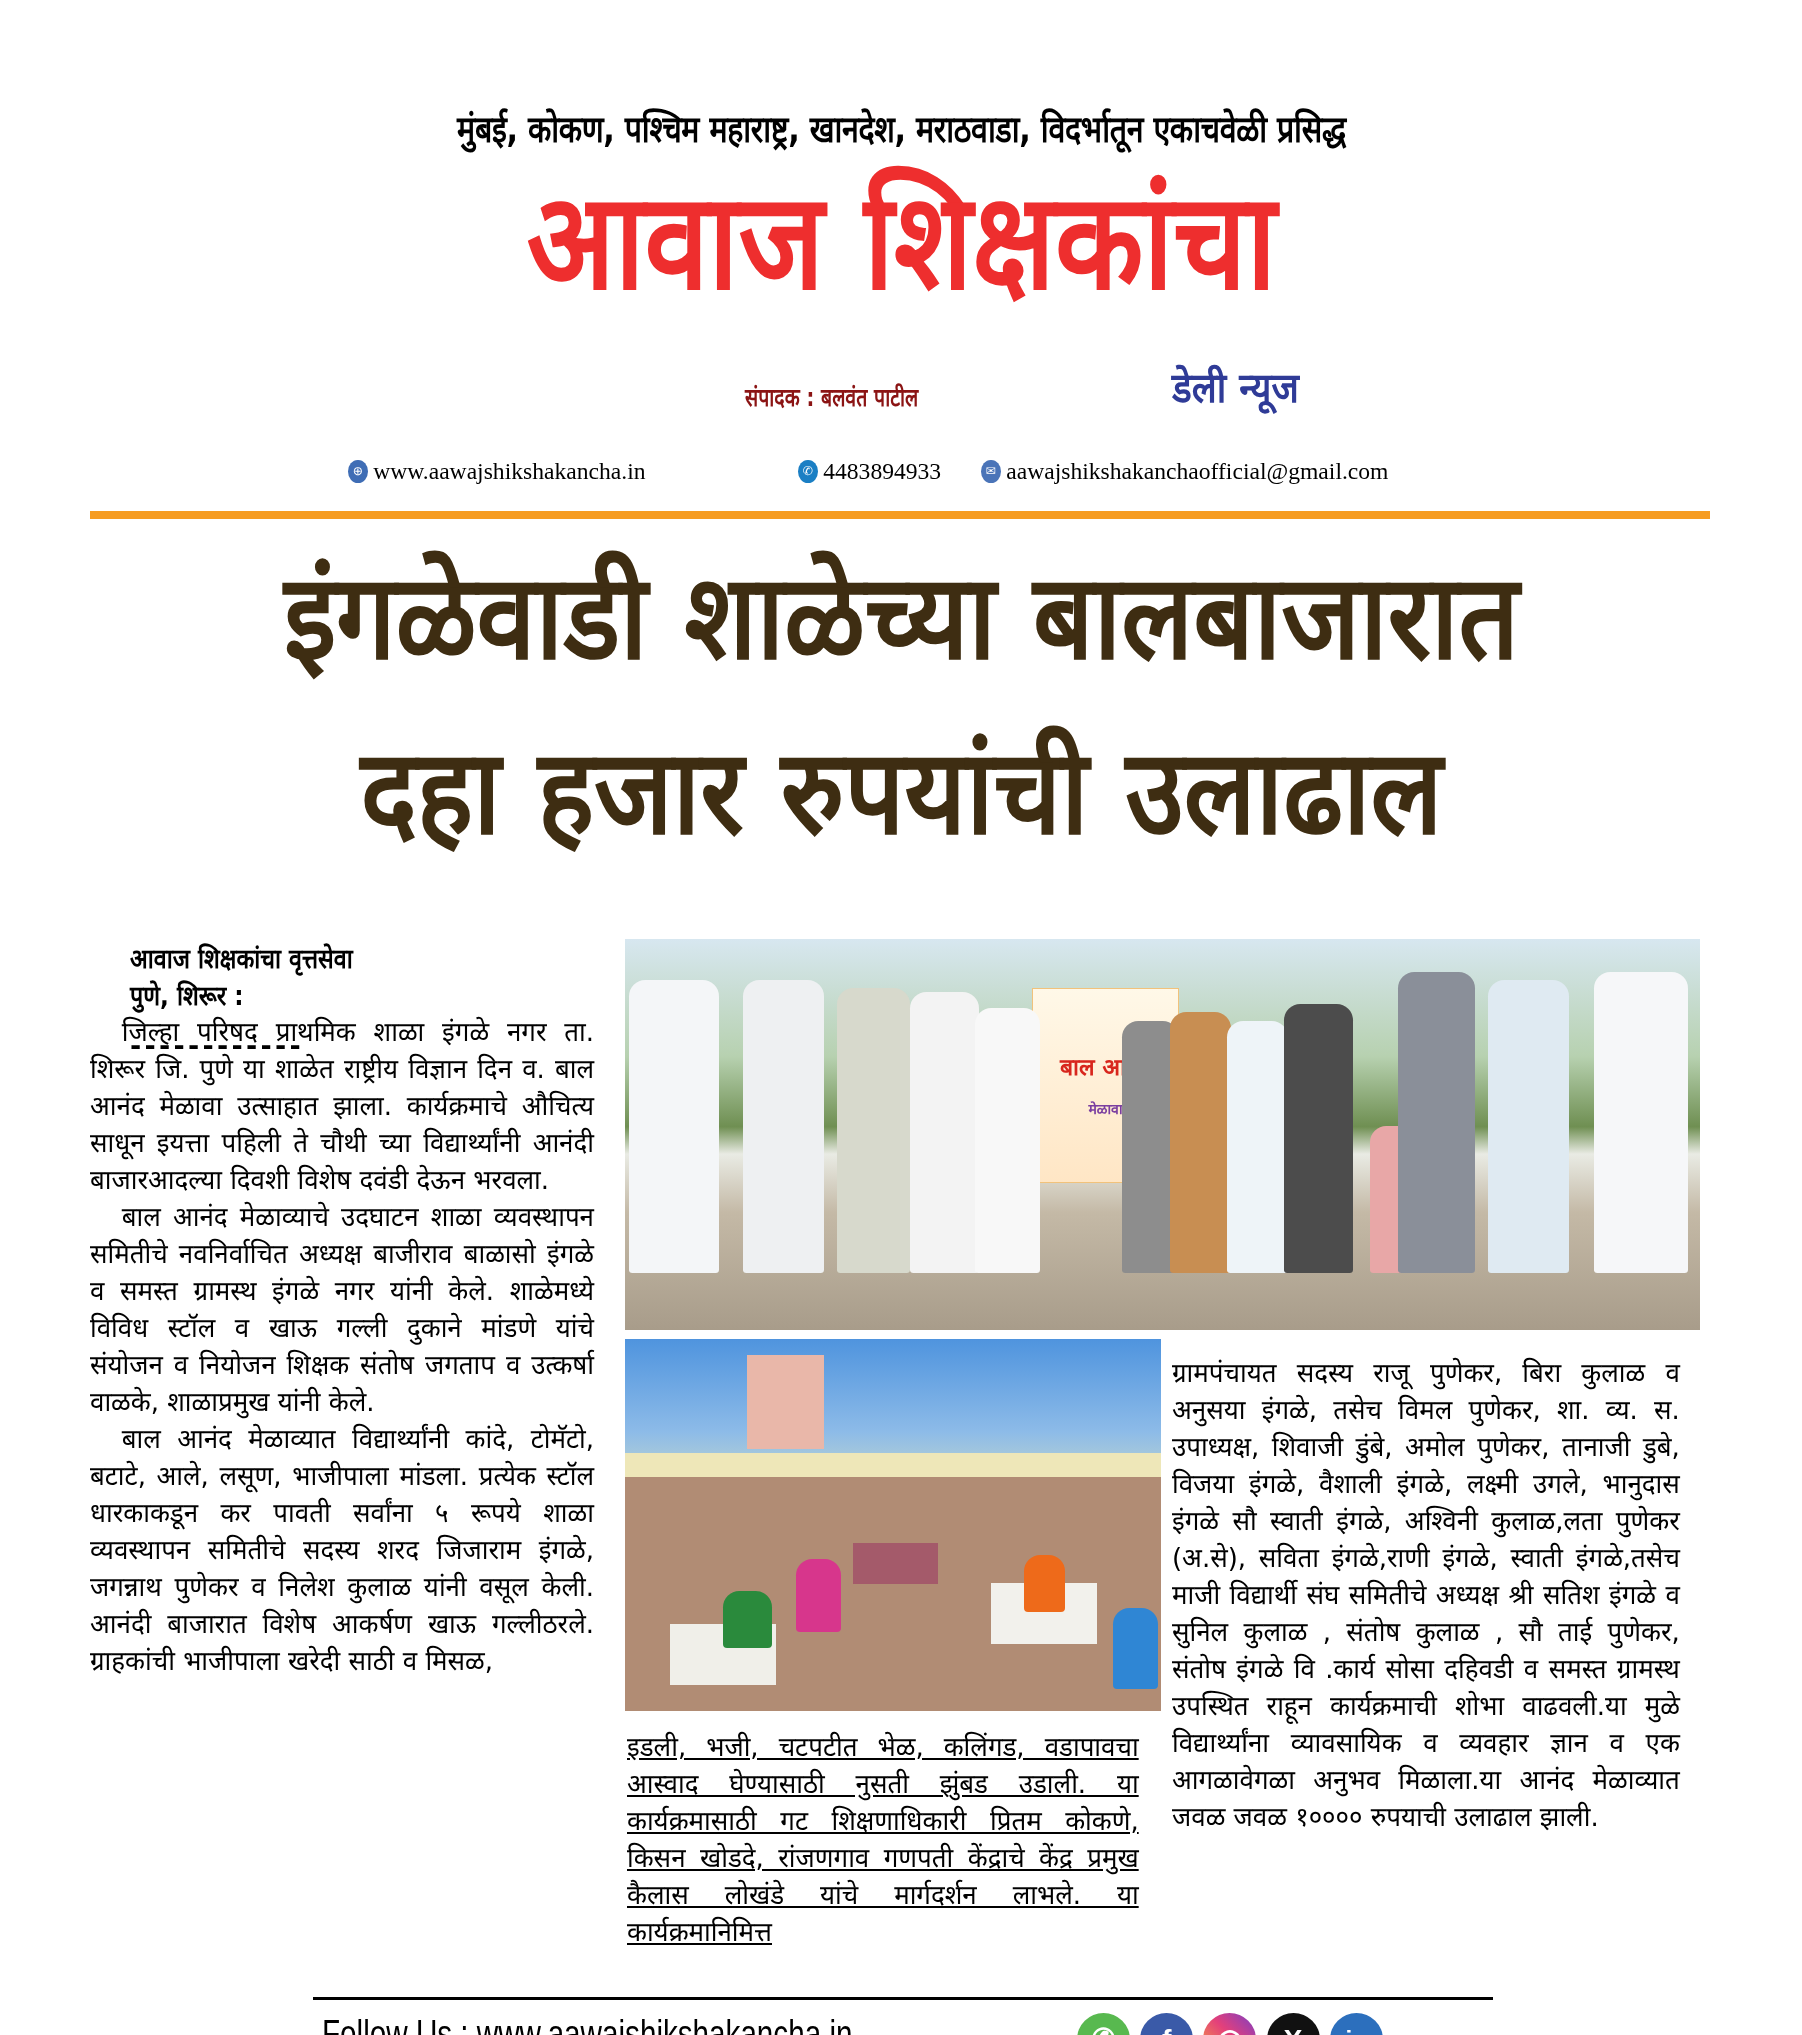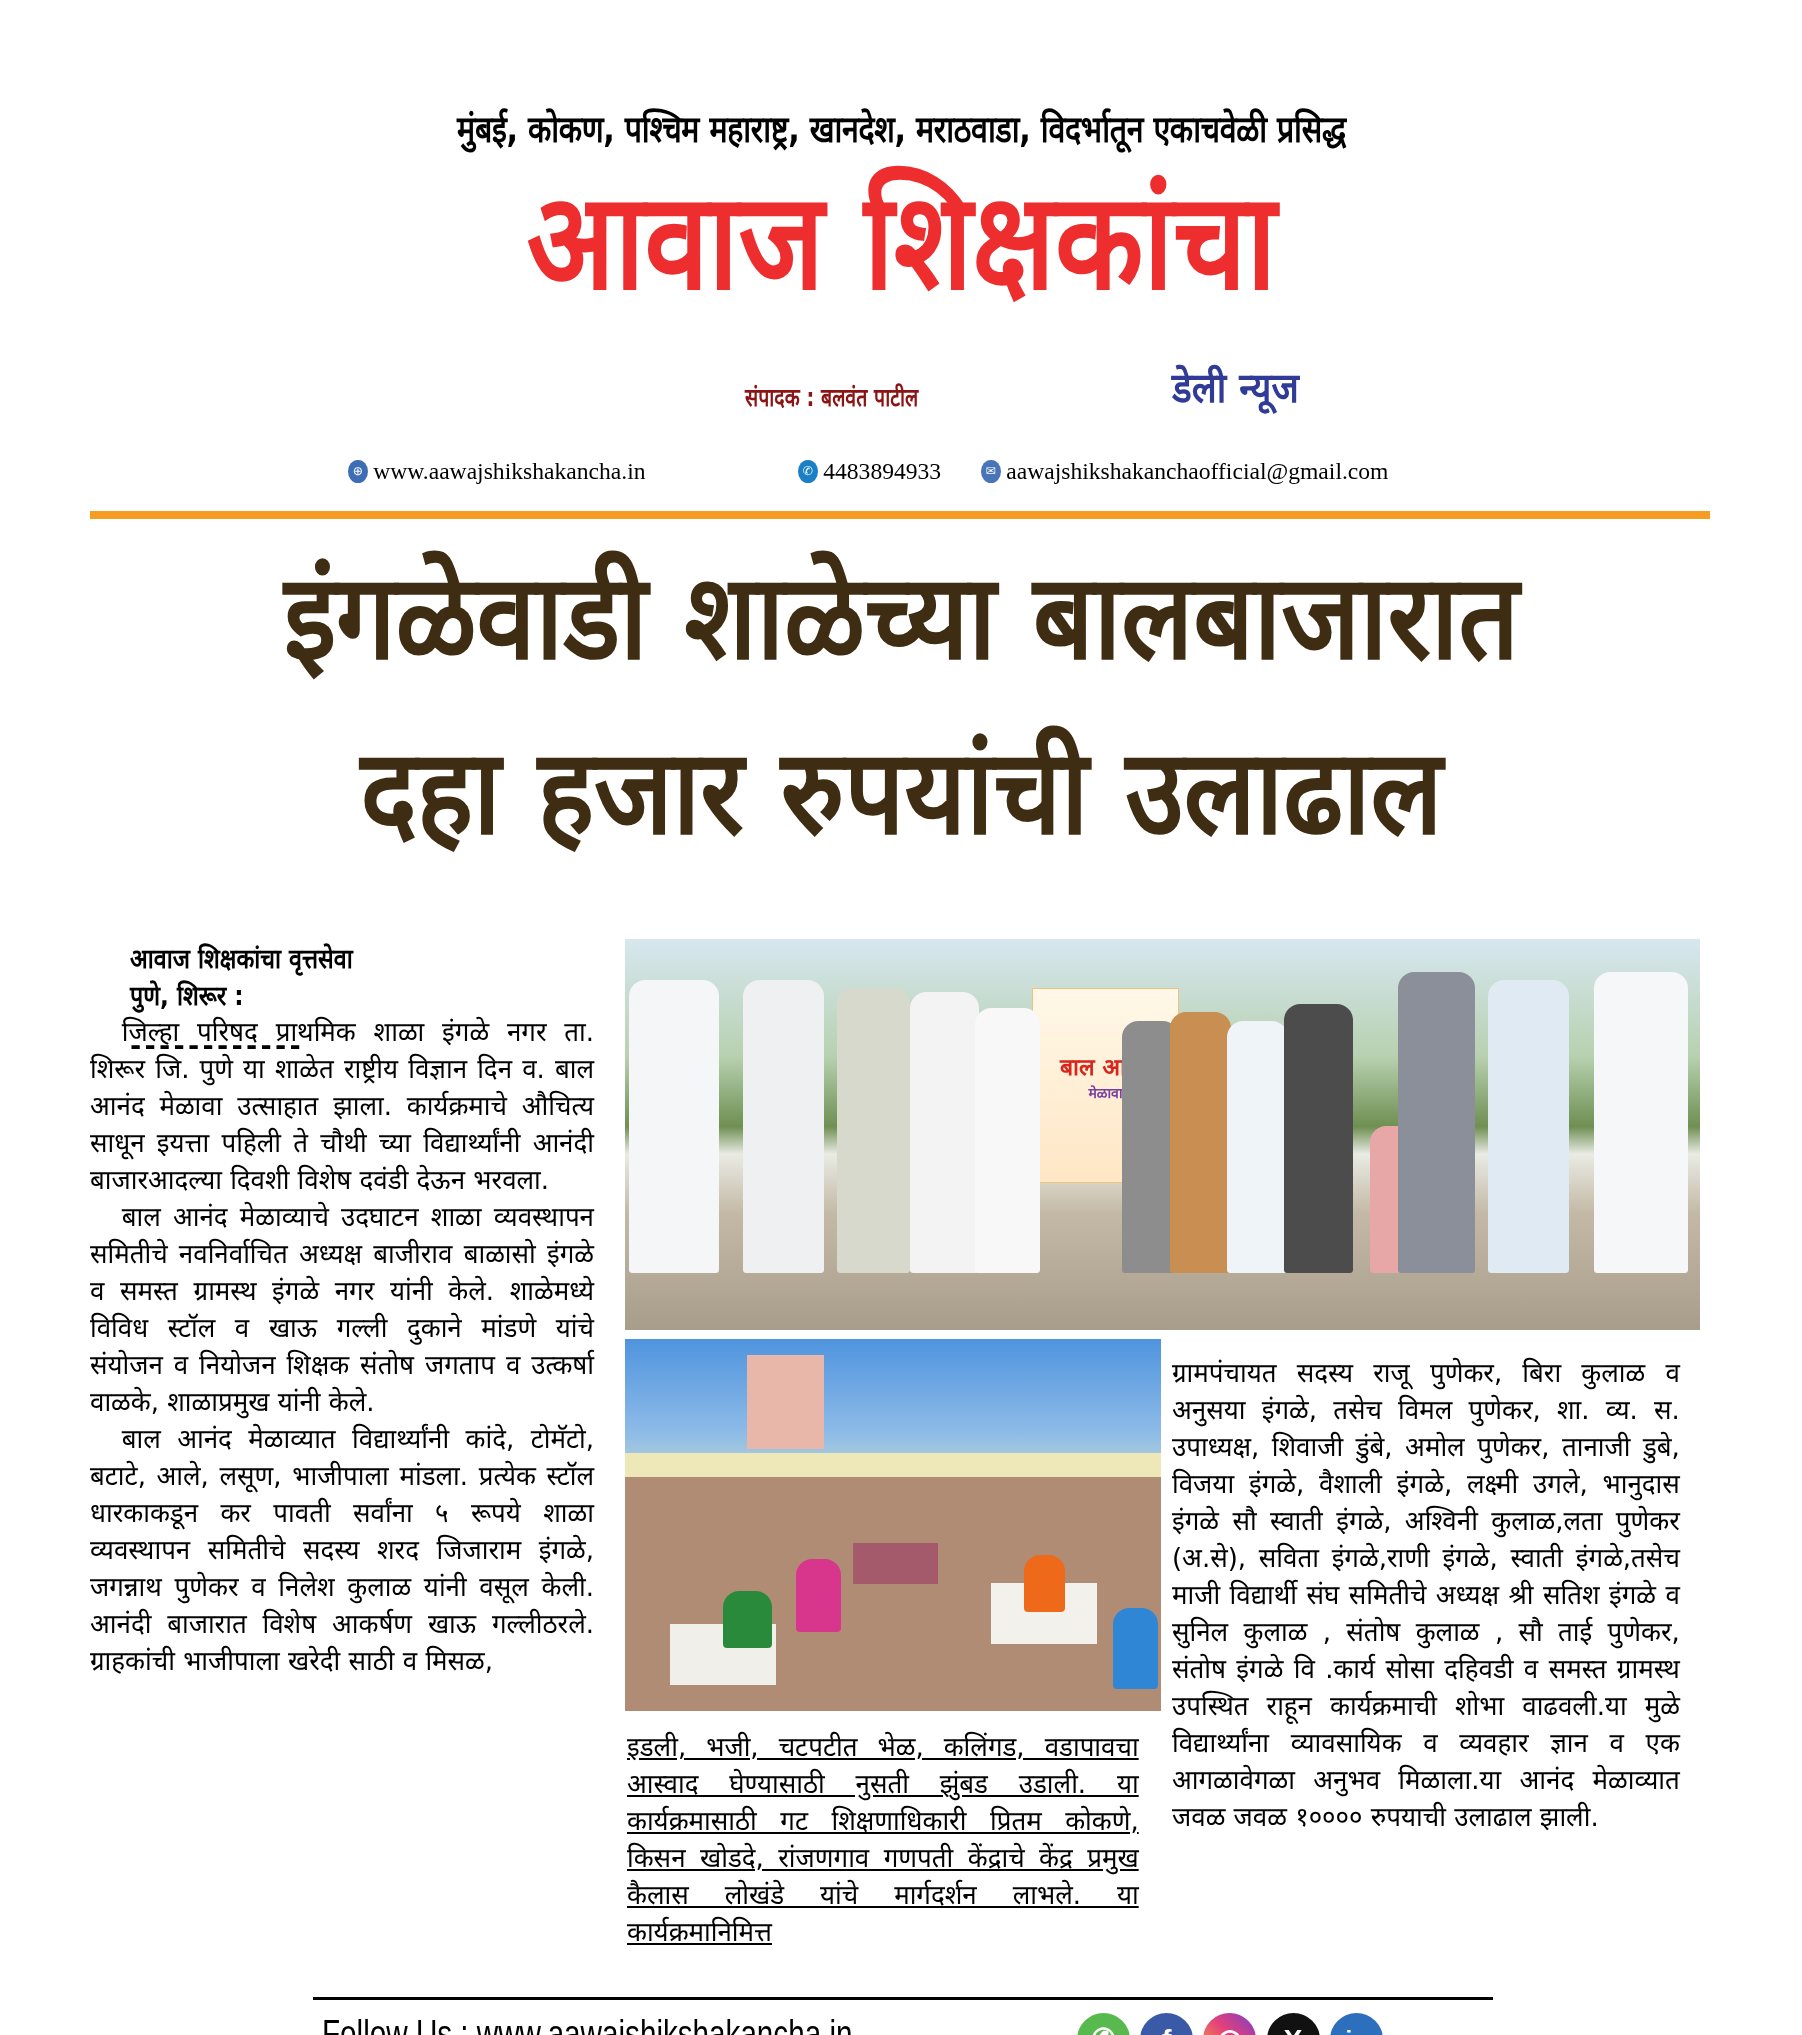--- a/index.html
+++ b/index.html
@@ -95,21 +95,21 @@
   <div class="inner">
     <p class="ind">जिल्हा परिषद प्राथमिक शाळा इंगळे नगर ता. शिरूर जि. पुणे या शाळेत राष्ट्रीय विज्ञान दिन व. बाल आनंद मेळावा उत्साहात झाला. कार्यक्रमाचे औचित्य साधून इयत्ता पहिली ते चौथी च्या विद्यार्थ्यांनी आनंदी बाजारआदल्या दिवशी विशेष दवंडी देऊन भरवला.</p>
     <p class="ind">बाल आनंद मेळाव्याचे उदघाटन शाळा व्यवस्थापन समितीचे नवनिर्वाचित अध्यक्ष बाजीराव बाळासो इंगळे व समस्त ग्रामस्थ इंगळे नगर यांनी केले. शाळेमध्ये विविध स्टॉल व खाऊ गल्ली दुकाने मांडणे यांचे संयोजन व नियोजन शिक्षक संतोष जगताप  व  उत्कर्षा वाळके, शाळाप्रमुख यांनी केले.</p>
     <p class="ind">बाल आनंद मेळाव्यात विद्यार्थ्यांनी कांदे, टोमॅटो, बटाटे, आले, लसूण, भाजीपाला मांडला. प्रत्येक स्टॉल धारकाकडून कर पावती सर्वांना ५ रूपये शाळा व्यवस्थापन समितीचे सदस्य शरद जिजाराम इंगळे, जगन्नाथ पुणेकर व निलेश कुलाळ यांनी वसूल केली. आनंदी बाजारात विशेष आकर्षण खाऊ गल्लीठरले. ग्राहकांची भाजीपाला खरेदी साठी व मिसळ,</p>
   </div>
 </div>
 
 <div class="photo photo1">
   <div class="banner" style="left:407px; top:49px; width:147px; height:195px;">
     <div class="banner-title" style="font-size:23px; top:61px;">बाल आनंद</div>
-    <div class="banner-title" style="font-size:14px; top:94px; color:#7b3fa0;">मेळावा</div>
+    <div class="banner-title" style="font-size:14px; top:110px; color:#7b3fa0;">मेळावा</div>
   </div>
   <div class="person" style="left:4.1px; height:293px; width:90px; background:#f4f6f8;"></div>
   <div class="person" style="left:118px; height:293px; width:81px; background:#eef0f2;"></div>
   <div class="person" style="left:212px; height:285px; width:73px; background:#d7d9cc;"></div>
   <div class="person" style="left:285px; height:281px; width:69px; background:#f3f3f3;"></div>
   <div class="person" style="left:350px; height:265px; width:65px; background:#f8f8f8;"></div>
   <div class="person" style="left:497px; height:252px; width:57px; background:#8d8d8d;"></div>
   <div class="person" style="left:545px; height:261px; width:61px; background:#c88e52;"></div>
   <div class="person" style="left:602px; height:252px; width:61px; background:#eef4f8;"></div>
   <div class="person" style="left:659px; height:269px; width:69px; background:#4c4c4c;"></div>

